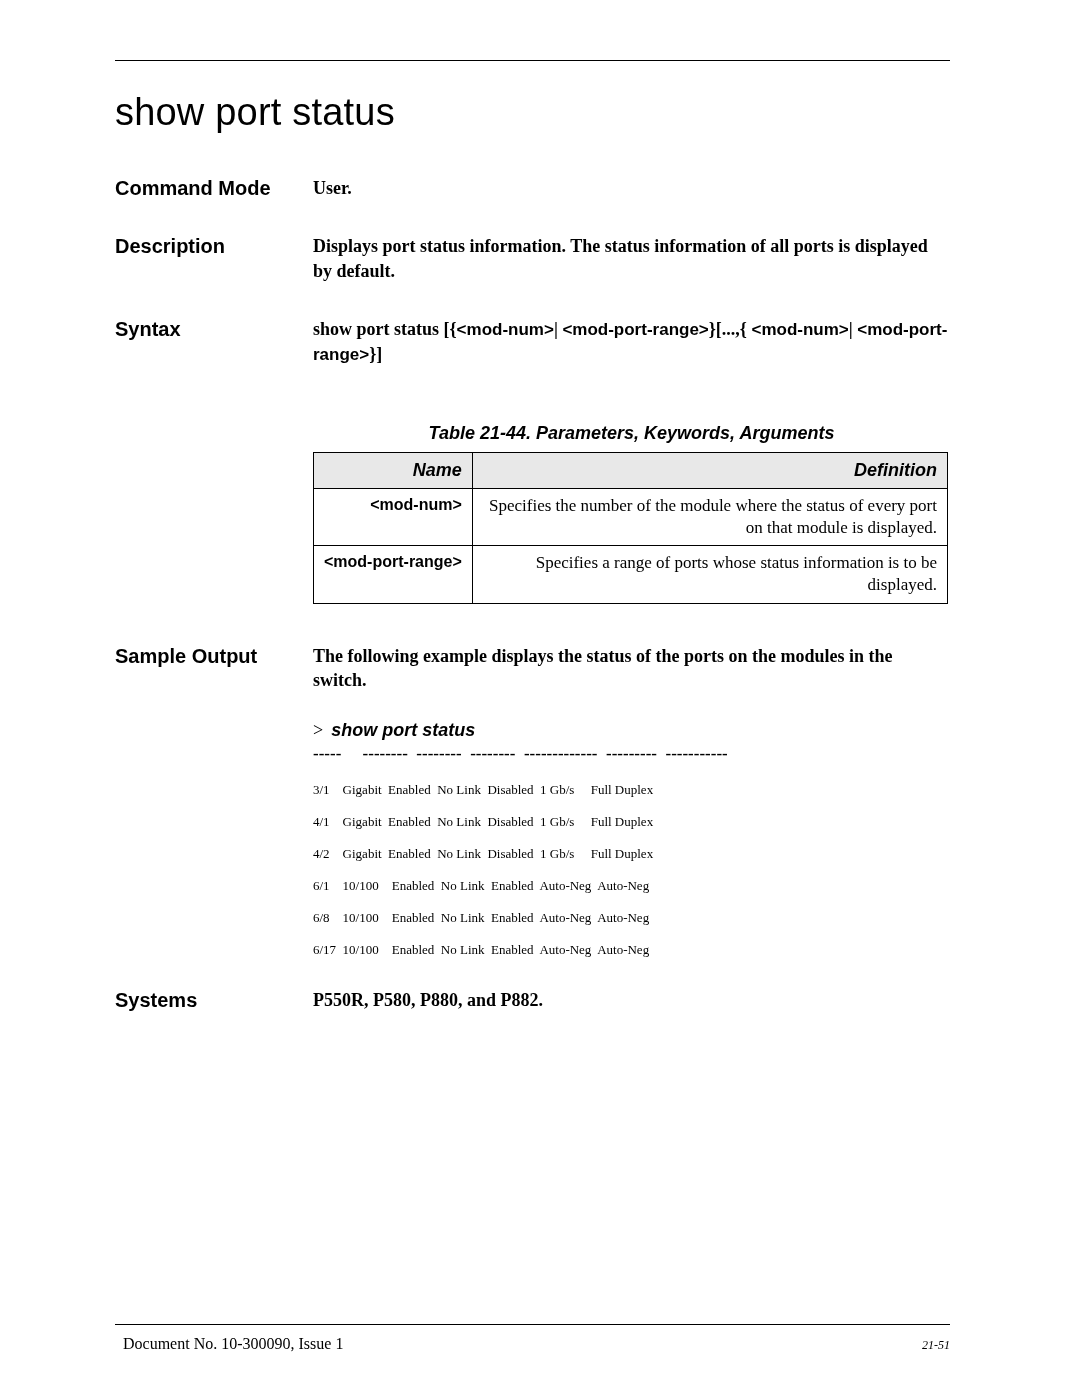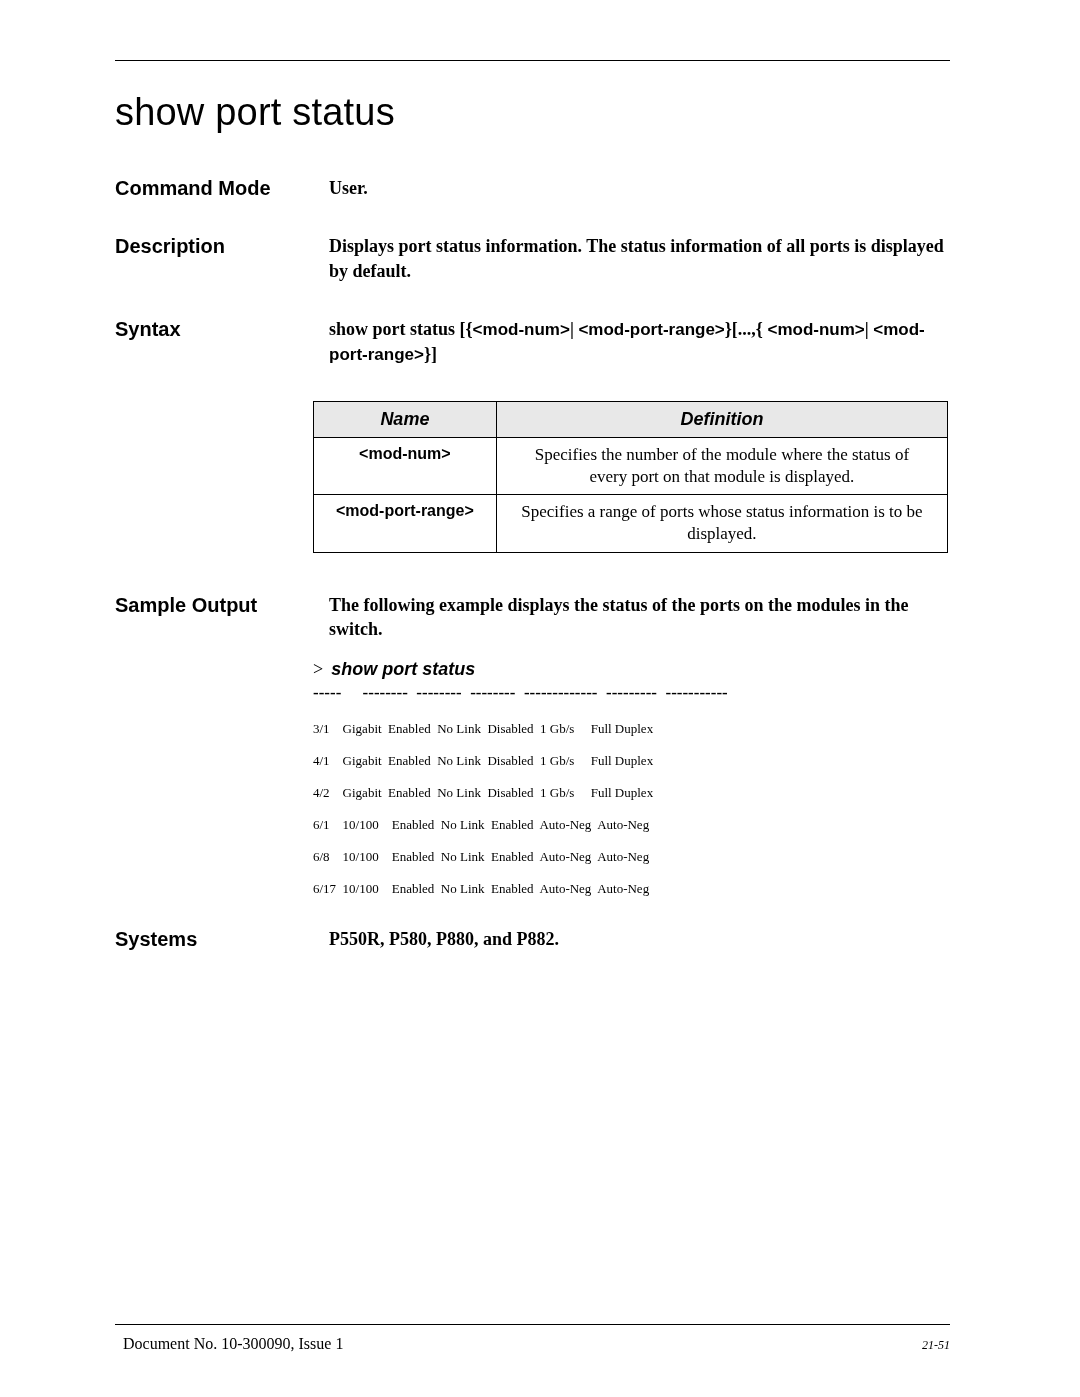--- a/index.html
+++ b/index.html
@@ -42,21 +42,20 @@
       flex: 0 0 198px;
       font-family: Arial, Helvetica, sans-serif;
       font-size: 20px;
       font-weight: 700;
       padding-top: 1px;
     }
     .field-value {
       flex: 1;
       font-size: 18px;
       line-height: 1.35;
-      margin-left: 16px;
     }
     .field-value b, .field-value .bold { font-weight: 700; }
     .arial-b { font-family: Arial, Helvetica, sans-serif; font-weight: 700; font-size: 17px; }
     .table-caption {
       font-family: Arial, Helvetica, sans-serif;
       font-weight: 700;
       font-style: italic;
       font-size: 18px;
       text-align: center;
       margin-top: 56px;
@@ -64,42 +63,42 @@
       margin-left: 198px;
     }
     table.params {
       margin-left: 198px;
       border-collapse: collapse;
       width: calc(100% - 200px);
       margin-bottom: 40px;
     }
     table.params th, table.params td {
       border: 1.5px solid #000;
-      padding: 6px 22px;
-      text-align: center;
+      padding: 6px 10px;
+      text-align: right;
       vertical-align: top;
       font-size: 17px;
       line-height: 1.3;
     }
     table.params th {
       background: #e8e8e8;
       font-family: Arial, Helvetica, sans-serif;
       font-style: italic;
       font-weight: 700;
       font-size: 18px;
     }
     table.params td.pname {
       font-family: Arial, Helvetica, sans-serif;
       font-weight: 700;
       font-size: 16px;
       white-space: nowrap;
     }
     .sample-block {
       margin-left: 198px;
-      margin-top: 18px;
+      margin-top: 28px;
       margin-bottom: 30px;
     }
     .prompt-line {
       font-family: Arial, Helvetica, sans-serif;
       font-weight: 700;
       font-style: italic;
       font-size: 18px;
       margin-bottom: 3px;
     }
     .prompt-gt {
@@ -173,20 +172,21 @@
     </div>
   </div>
 
   <div class="field-row">
     <div class="field-label">Syntax</div>
     <div class="field-value">
       <b>show port status [{</b><span class="arial-b">&lt;mod-num&gt;</span><b>| </b><span class="arial-b">&lt;mod-port-range&gt;</span><b>}[...,{ </b><span class="arial-b">&lt;mod-num&gt;</span><b>| </b><span class="arial-b">&lt;mod-port-range&gt;</span><b>}]</b>
     </div>
   </div>
 
+  <div class="table-caption">Table 21-44.  Parameters, Keywords, Arguments</div>
   <table class="params">
     <thead>
       <tr>
         <th style="width:140px">Name</th>
         <th>Definition</th>
       </tr>
     </thead>
     <tbody>
       <tr>
         <td class="pname">&lt;mod-num&gt;</td>

